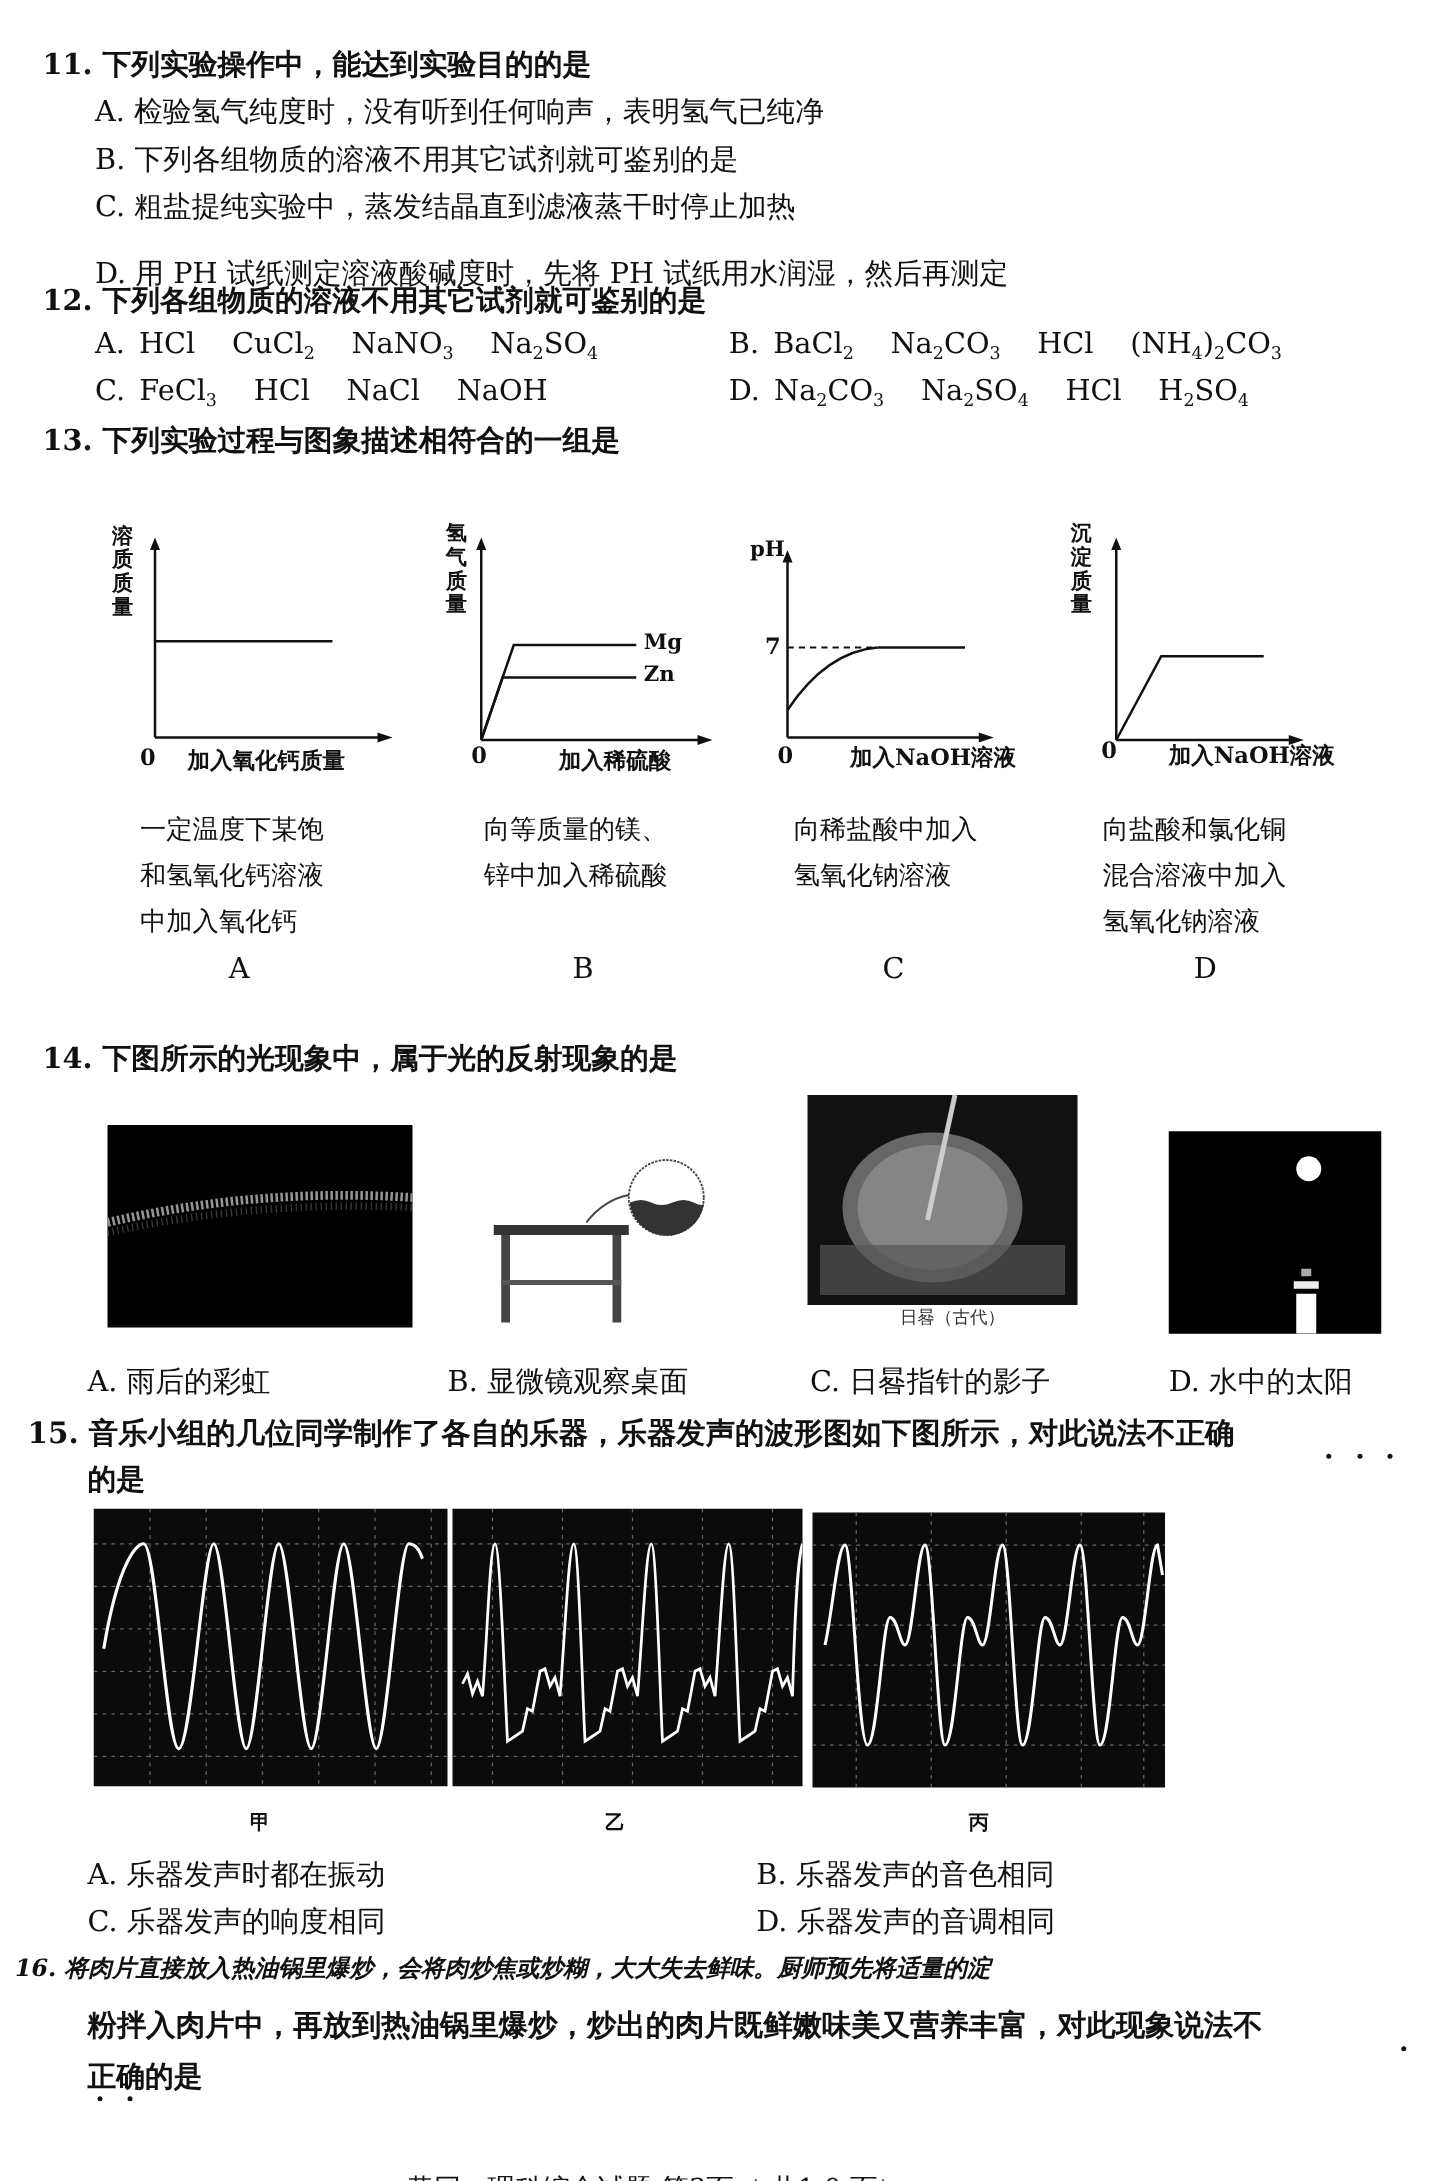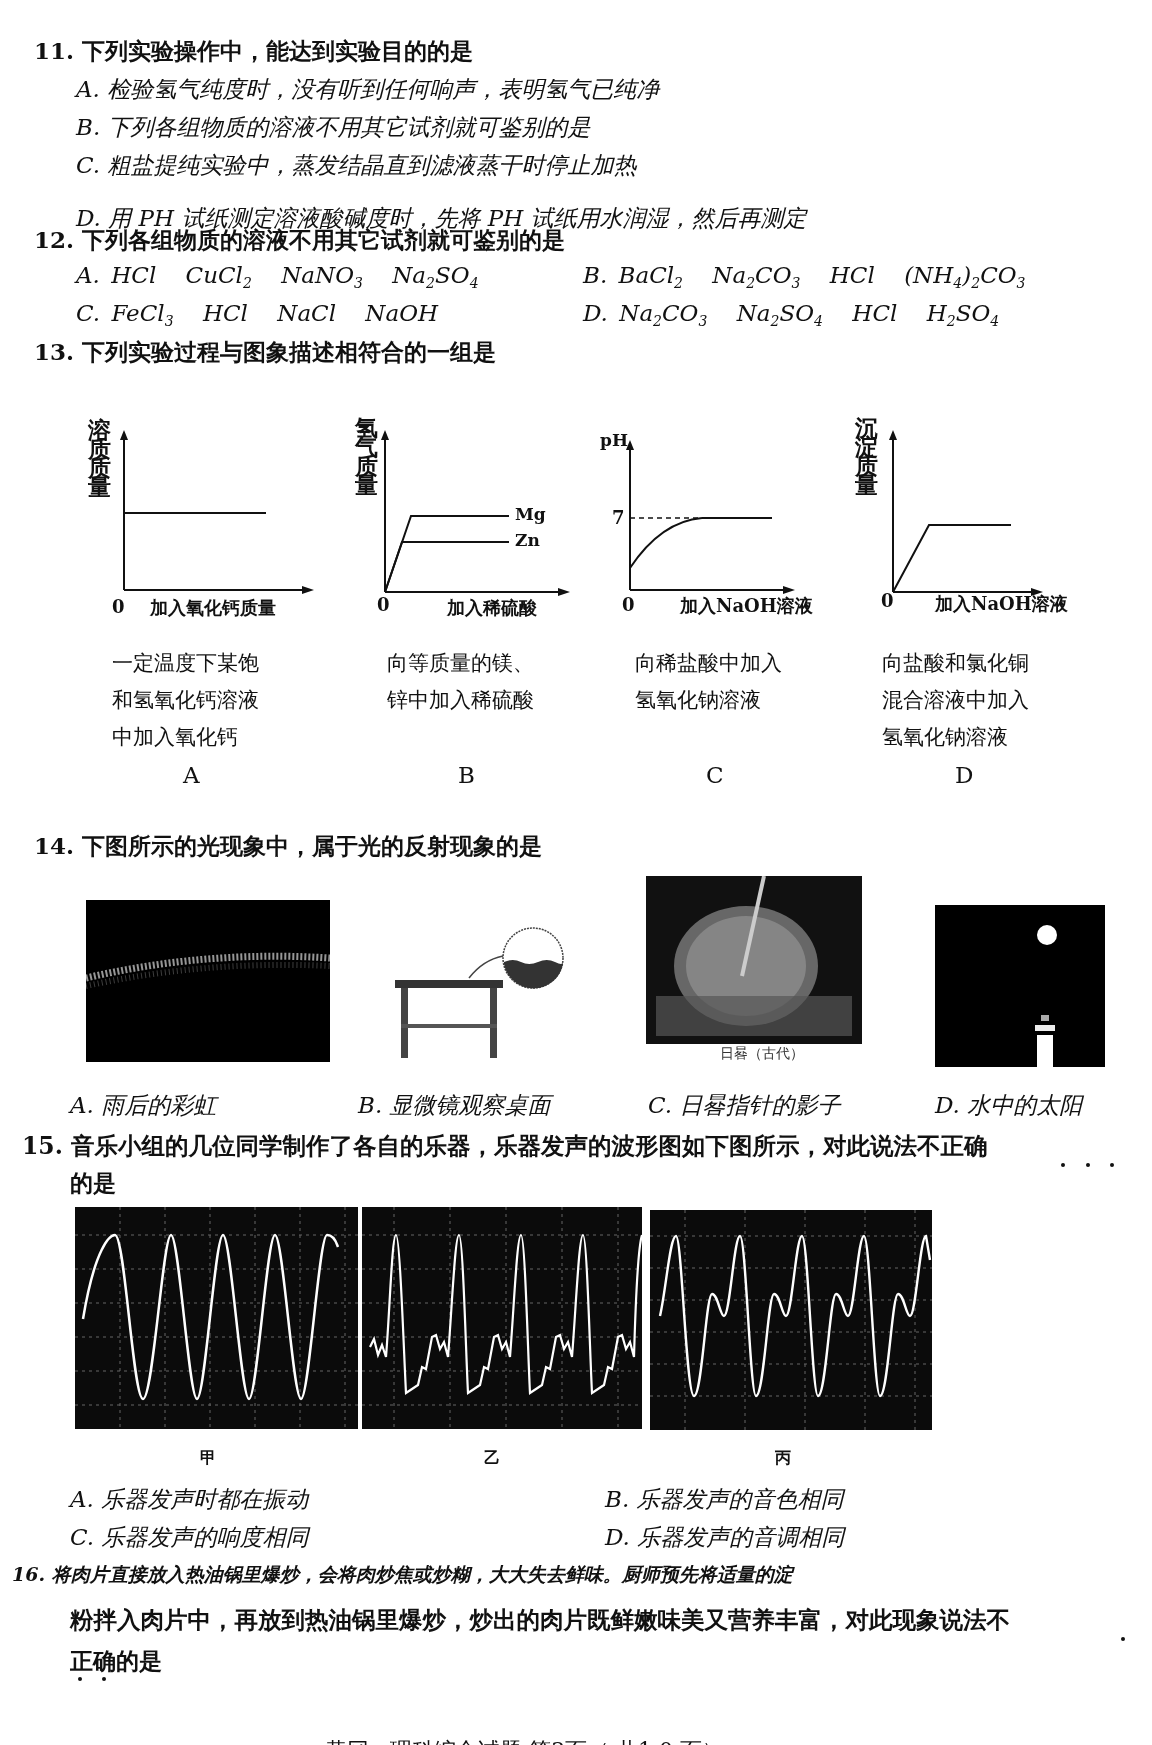--- a/index.html
+++ b/index.html
@@ -3,25 +3,25 @@
 <meta charset="utf-8">
 <style>
   html, body { margin: 0; padding: 0; background: #ffffff; }
   body {
     width: 1152px; height: 1745px; position: relative; overflow: hidden;
     font-family: "DejaVu Serif", "Liberation Serif", serif;
     color: #111; font-size: 23px;
   }
   .abs { position: absolute; white-space: nowrap; }
   .q { font-weight: bold; font-size: 23px; }
-  .opt { font-size: 23px; font-style: italic; }
+  .opt { font-size: 23px; }
   sub { font-size: 14px; vertical-align: -5px; line-height: 0; }
   .chart { position: absolute; }
   .chart svg { display: block; }
-  .ylab { position: absolute; font-size: 23px; font-weight: bold; line-height: 19px; width: 20px; white-space: normal; text-align: center; }
+  .ylab { position: absolute; font-size: 17px; font-weight: bold; line-height: 19px; width: 20px; white-space: normal; text-align: center; }
   .xlab { position: absolute; font-size: 18px; font-weight: bold; white-space: nowrap; }
   .zero { position: absolute; font-size: 18px; font-weight: bold; }
   .desc { position: absolute; font-size: 21px; line-height: 37px; white-space: nowrap; }
   .letter { position: absolute; font-size: 23px; }
   .photo { position: absolute; background: #000; overflow: hidden; }
   .scope { position: absolute; background: #0b0b0b; overflow: hidden; }
   .wavelabel { position: absolute; font-size: 16px; font-weight: bold; }
   .dot { position: absolute; width: 4px; height: 4px; background: #111; border-radius: 50%; }
 </style>
 </head>

